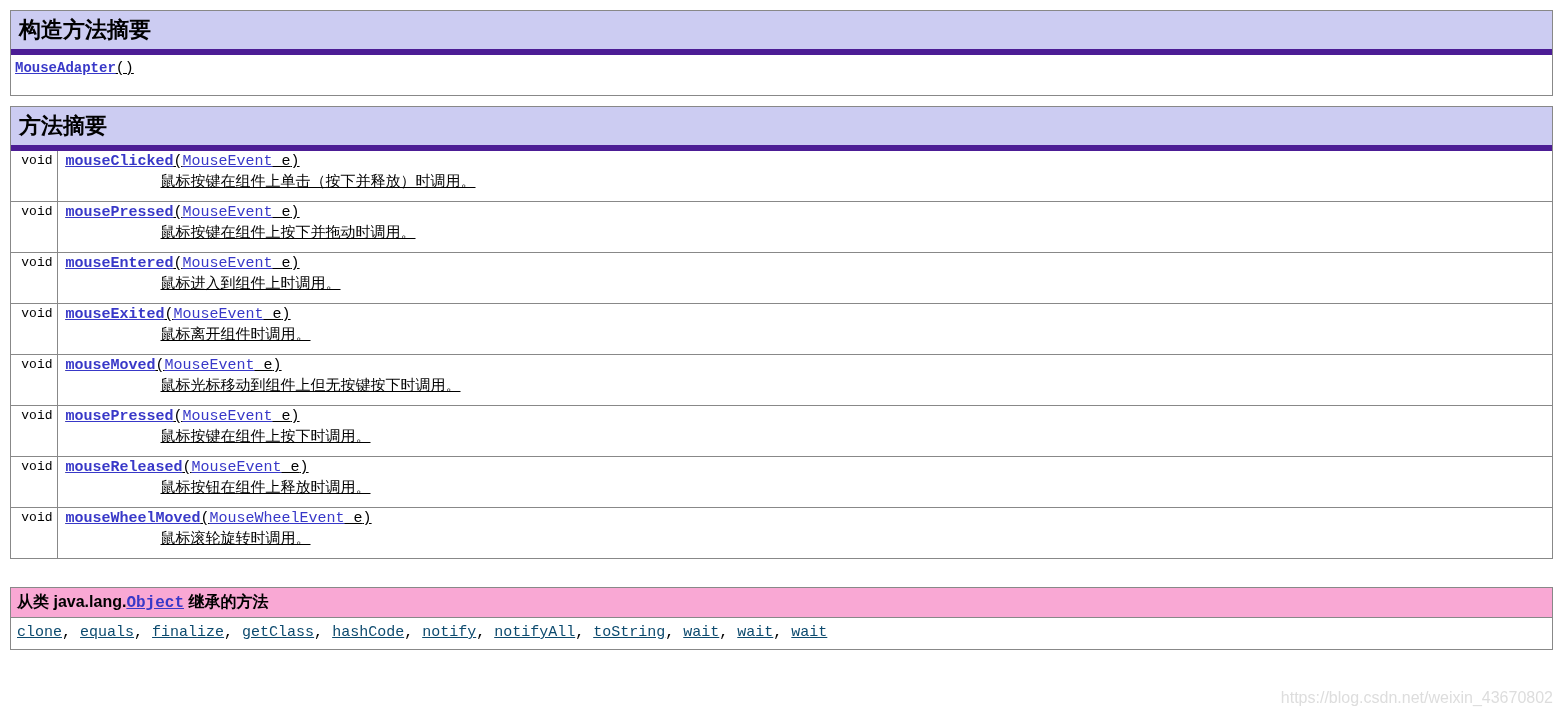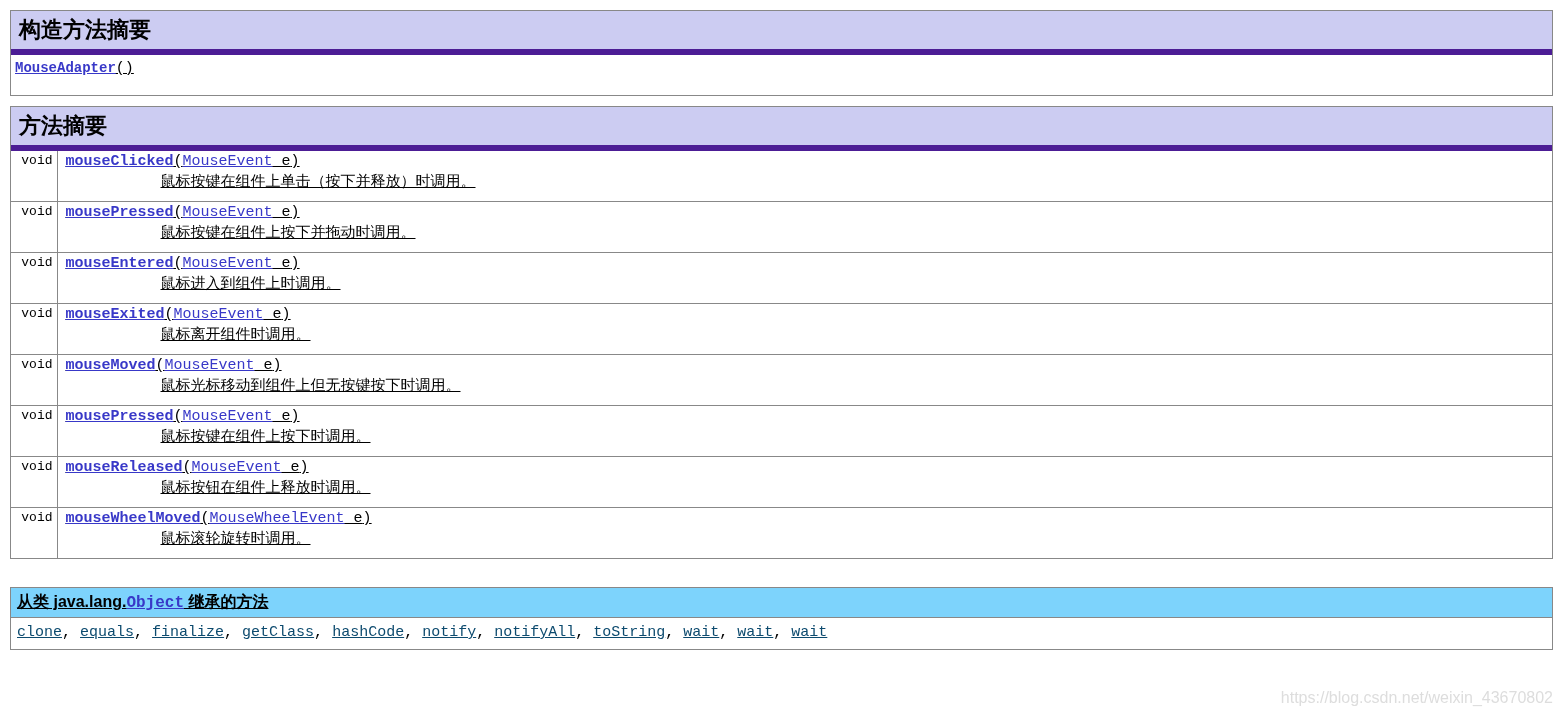--- a/index.html
+++ b/index.html
@@ -73,26 +73,25 @@
   .method-desc {
     padding-left: 95px;
     padding-top: 2px;
     font-size: 15px;
   }
   .inherited-section {
     border: 1px solid #888;
     margin-top: 28px;
   }
   .inherited-header {
-    background: #7dd3fc;
+    background: #f9a8d4;
     border-bottom: 1px solid #888;
     padding: 4px 6px;
     font-size: 16px;
     font-weight: bold;
-    text-decoration: underline;
   }
   .inherited-body {
     padding: 6px 6px 8px 6px;
     font-family: "Courier New", monospace;
     font-size: 15px;
   }
   .inherited-body a {
     color: #0c4a6e;
     text-decoration: underline;
     cursor: pointer;

